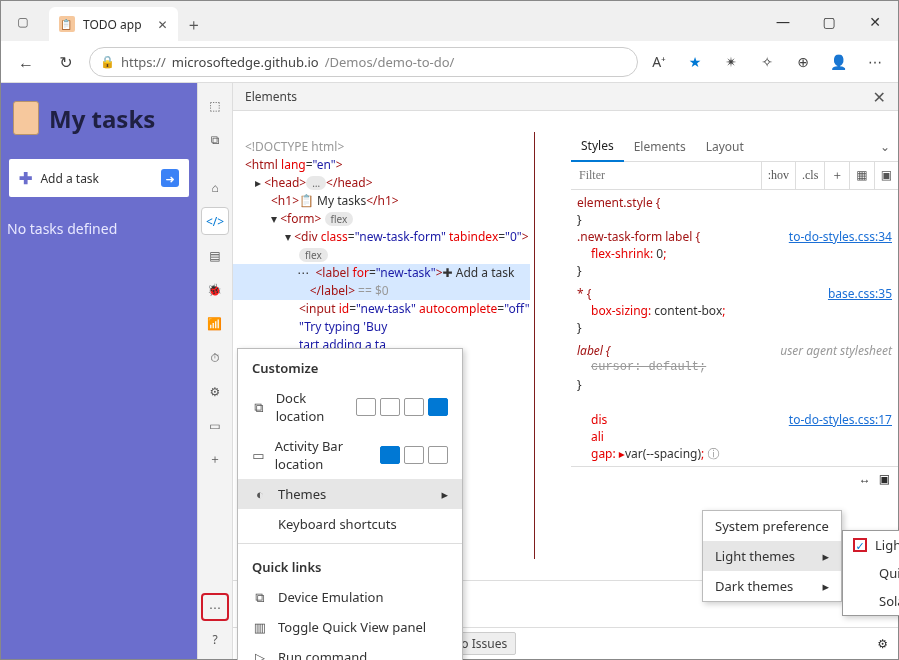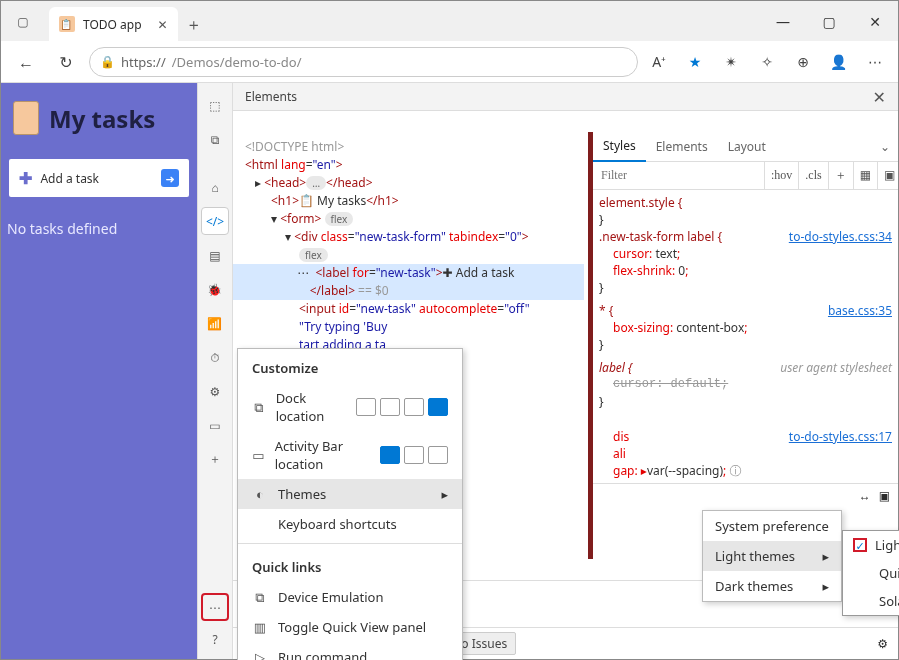--- a/index.html
+++ b/index.html
@@ -41,21 +41,21 @@
 .panelhead .close{margin-left:auto;font-size:16px;color:#555;}
 .panelbody{flex:1;display:flex;min-height:0;position:relative;}
 .domtree{flex:1;min-width:0;padding:6px 4px;font-family:Consolas,monospace;font-size:12px;line-height:18px;overflow:hidden;color:#333;}
 .domtree .ln{white-space:nowrap;padding-left:8px;}
 .tag{color:#a31515;}
 .attr{color:#e50000;}
 .val{color:#1a1aa6;}
 .pill{background:#e8e8e8;color:#666;border-radius:8px;padding:0 6px;font-size:10px;}
 .sel{background:#d6e8ff;}
 .dim{color:#999;}
-.styles{width:310px;border-left:5px solid #7f1d1d;display:flex;flex-direction:column;font-family:Consolas,monospace;font-size:12px;}
+.styles{width:364px;border-left:1px solid #7f1d1d;display:flex;flex-direction:column;font-family:Consolas,monospace;font-size:12px;padding-left:36px;}
 .styletabs{height:30px;display:flex;align-items:center;border-bottom:1px solid #ddd;font-family:"Segoe UI";}
 .styletabs .st{padding:0 10px;height:30px;display:flex;align-items:center;color:#666;}
 .styletabs .st.active{border-bottom:2px solid #0078d4;color:#222;}
 .styletabs .chev{margin-left:auto;padding:0 8px;color:#666;}
 .filterrow{height:28px;border-bottom:1px solid #ddd;display:flex;align-items:center;}
 .filterrow input{border:none;outline:none;padding:0 8px;flex:1;font-size:12px;color:#888;font-family:"Segoe UI";}
 .filterrow .fbtn{padding:0 6px;color:#555;font-family:"Segoe UI";border-left:1px solid #ddd;height:28px;display:flex;align-items:center;}
 .rules{padding:4px 6px;line-height:17px;overflow:hidden;}
 .rules .selc{color:#a31515;}
 .rules .prop{color:#e50000;margin-left:14px;}
@@ -105,20 +105,21 @@
       <div>✕</div>
     </div>
   </div>
 
   <div class="addrbar">
     <div class="navbtn">←</div>
     <div class="navbtn">↻</div>
     <div class="url">
       <span class="lock">🔒</span>
       <span>https://</span>
+      <b>microsoftedge.github.io</b>
       <span class="path">/Demos/demo-to-do/</span>
     </div>
     <div class="iconbtn">A⁺</div>
     <div class="iconbtn" style="color:#0078d4;">★</div>
     <div class="iconbtn">✴</div>
     <div class="iconbtn">✧</div>
     <div class="iconbtn">⊕</div>
     <div class="iconbtn">👤</div>
     <div class="iconbtn">⋯</div>
   </div>
@@ -194,21 +195,20 @@
               <div class="fbtn">:hov</div>
               <div class="fbtn">.cls</div>
               <div class="fbtn">＋</div>
               <div class="fbtn">▦</div>
               <div class="fbtn">▣</div>
             </div>
             <div class="rules">
               <div><span class="selc">element.style {</span></div>
               <div>}</div>
               <div><span class="selc">.new-task-form label {</span><span class="link">to-do-styles.css:34</span></div>
-              <div class="prop"><span>cursor</span>: <span class="pval">text</span>;</div>
               <div class="prop"><span>flex-shrink</span>: <span class="pval">0</span>;</div>
               <div>}</div>
               <div style="height:6px;"></div>
               <div><span class="selc">* {</span><span class="link">base.css:35</span></div>
               <div class="prop"><span>box-sizing</span>: <span class="pval">content-box</span>;</div>
               <div>}</div>
               <div style="height:6px;"></div>
               <div><span class="selc" style="font-style:italic;">label {</span><span class="ua">user agent stylesheet</span></div>
               <div class="prop strike">cursor: default;</div>
               <div>}</div>

